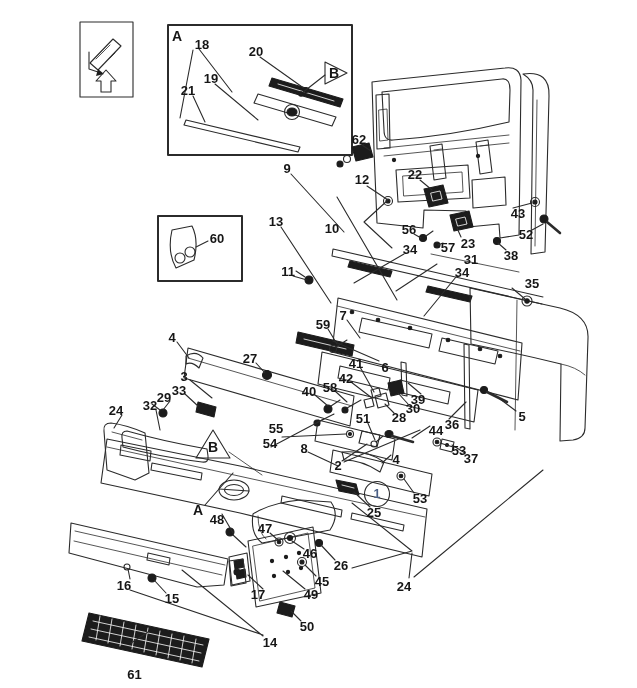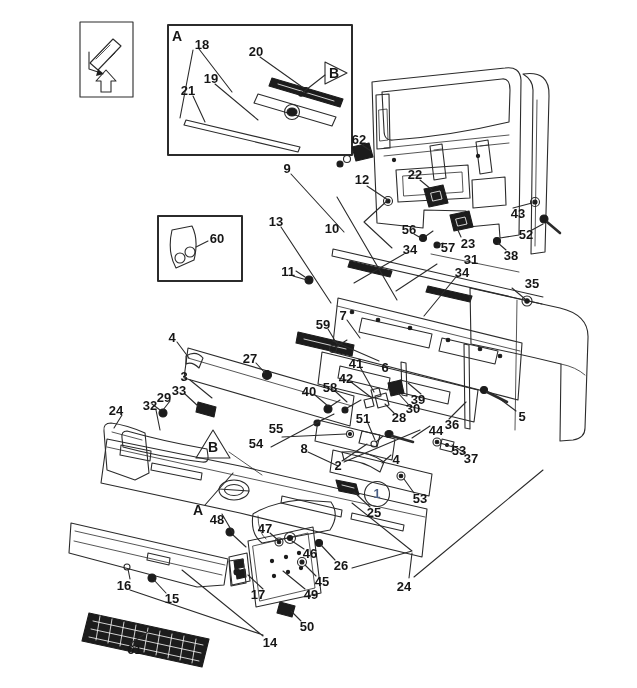--- a/index.html
+++ b/index.html
@@ -288,21 +288,21 @@
       <span class="callout" style="left: 418px; top: 399px;">39</span>
       <span class="callout" style="left: 150px; top: 405px;">32</span>
       <span class="callout" style="left: 413px; top: 408px;">30</span>
       <span class="callout" style="left: 116px; top: 410px;">24</span>
       <span class="callout" style="left: 522px; top: 416px;">5</span>
       <span class="callout" style="left: 399px; top: 417px;">28</span>
       <span class="callout" style="left: 363px; top: 418px;">51</span>
       <span class="callout" style="left: 452px; top: 424px;">36</span>
       <span class="callout" style="left: 436px; top: 430px;">44</span>
       <span class="callout" style="left: 276px; top: 428px;">55</span>
-      <span class="callout" style="left: 256px; top: 443px; text-align: right;">54</span>
+      <span class="callout" style="left: 270px; top: 443px; text-align: right;">54</span>
       <span class="callout l" style="left: 213px; top: 447px;">B</span>
       <span class="callout" style="left: 304px; top: 448px;">8</span>
       <span class="callout" style="left: 459px; top: 450px;">53</span>
       <span class="callout" style="left: 471px; top: 458px;">37</span>
       <span class="callout" style="left: 396px; top: 459px;">4</span>
       <span class="callout" style="left: 338px; top: 465px;">2</span>
       <span class="callout hl" style="left: 377px; top: 494px;">1</span>
       <span class="callout" style="left: 420px; top: 498px;">53</span>
       <span class="callout l" style="left: 198px; top: 510px;">A</span>
       <span class="callout" style="left: 374px; top: 512px;">25</span>
@@ -311,15 +311,15 @@
       <span class="callout" style="left: 310px; top: 553px;">46</span>
       <span class="callout" style="left: 341px; top: 565px;">26</span>
       <span class="callout" style="left: 322px; top: 581px;">45</span>
       <span class="callout" style="left: 124px; top: 585px;">16</span>
       <span class="callout" style="left: 404px; top: 586px;">24</span>
       <span class="callout" style="left: 311px; top: 594px;">49</span>
       <span class="callout" style="left: 258px; top: 594px;">17</span>
       <span class="callout" style="left: 172px; top: 598px;">15</span>
       <span class="callout" style="left: 307px; top: 626px;">50</span>
       <span class="callout" style="left: 270px; top: 642px;">14</span>
-      <span class="callout" style="left: 126px; top: 649px; padding-left: 17px;">61</span>
+      <span class="callout" style="left: 126px; top: 674px; padding-left: 17px;">61</span>
     </div>
 </div>
 
 </body></html>

